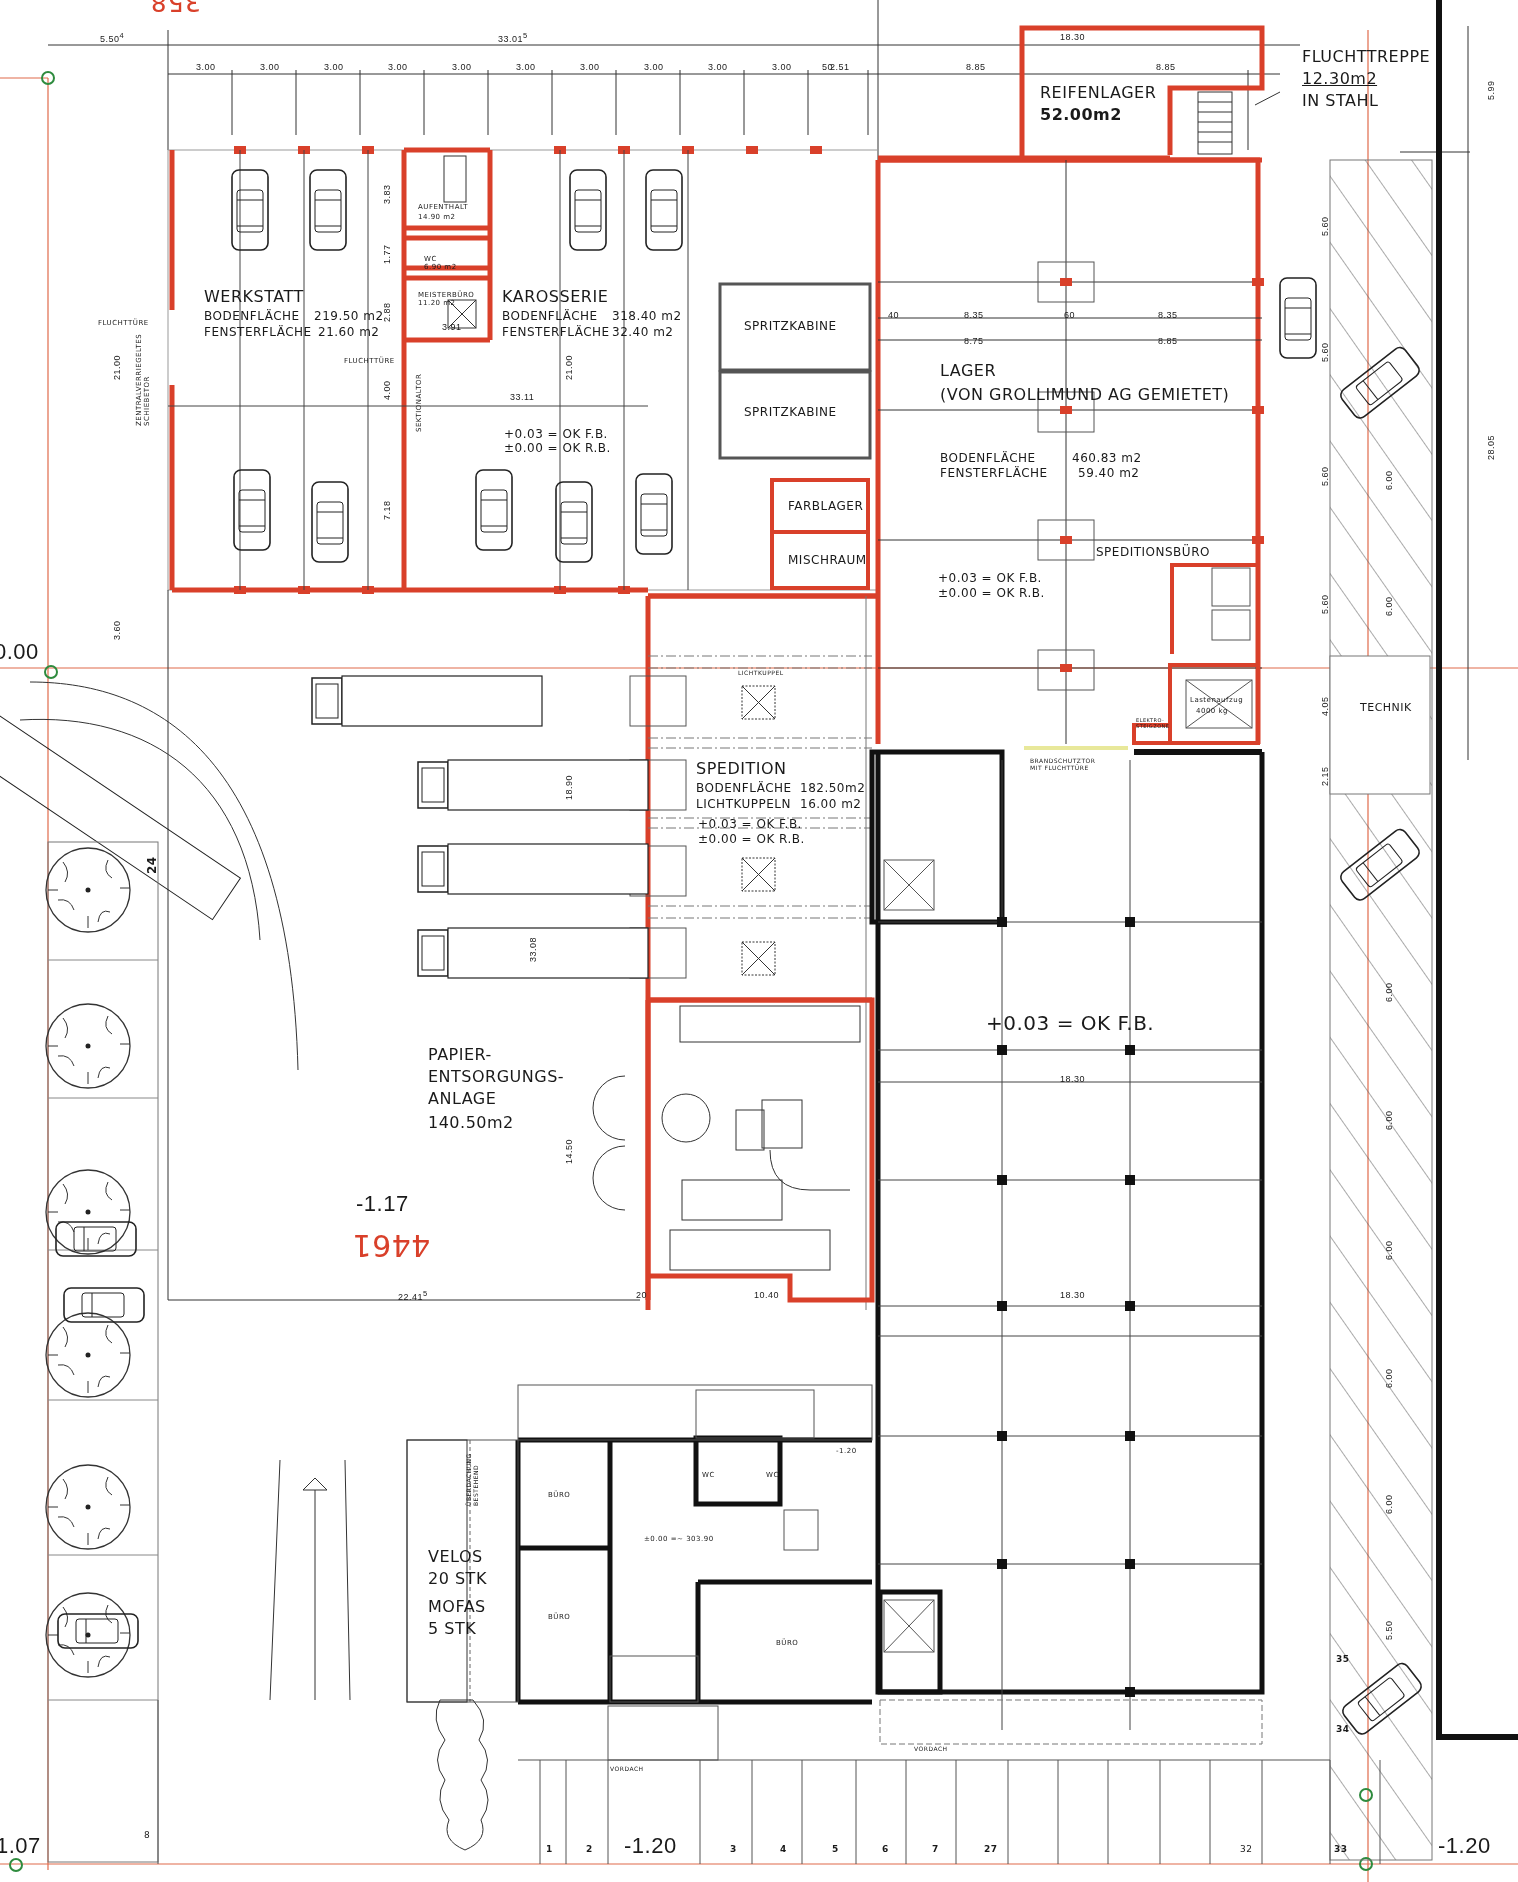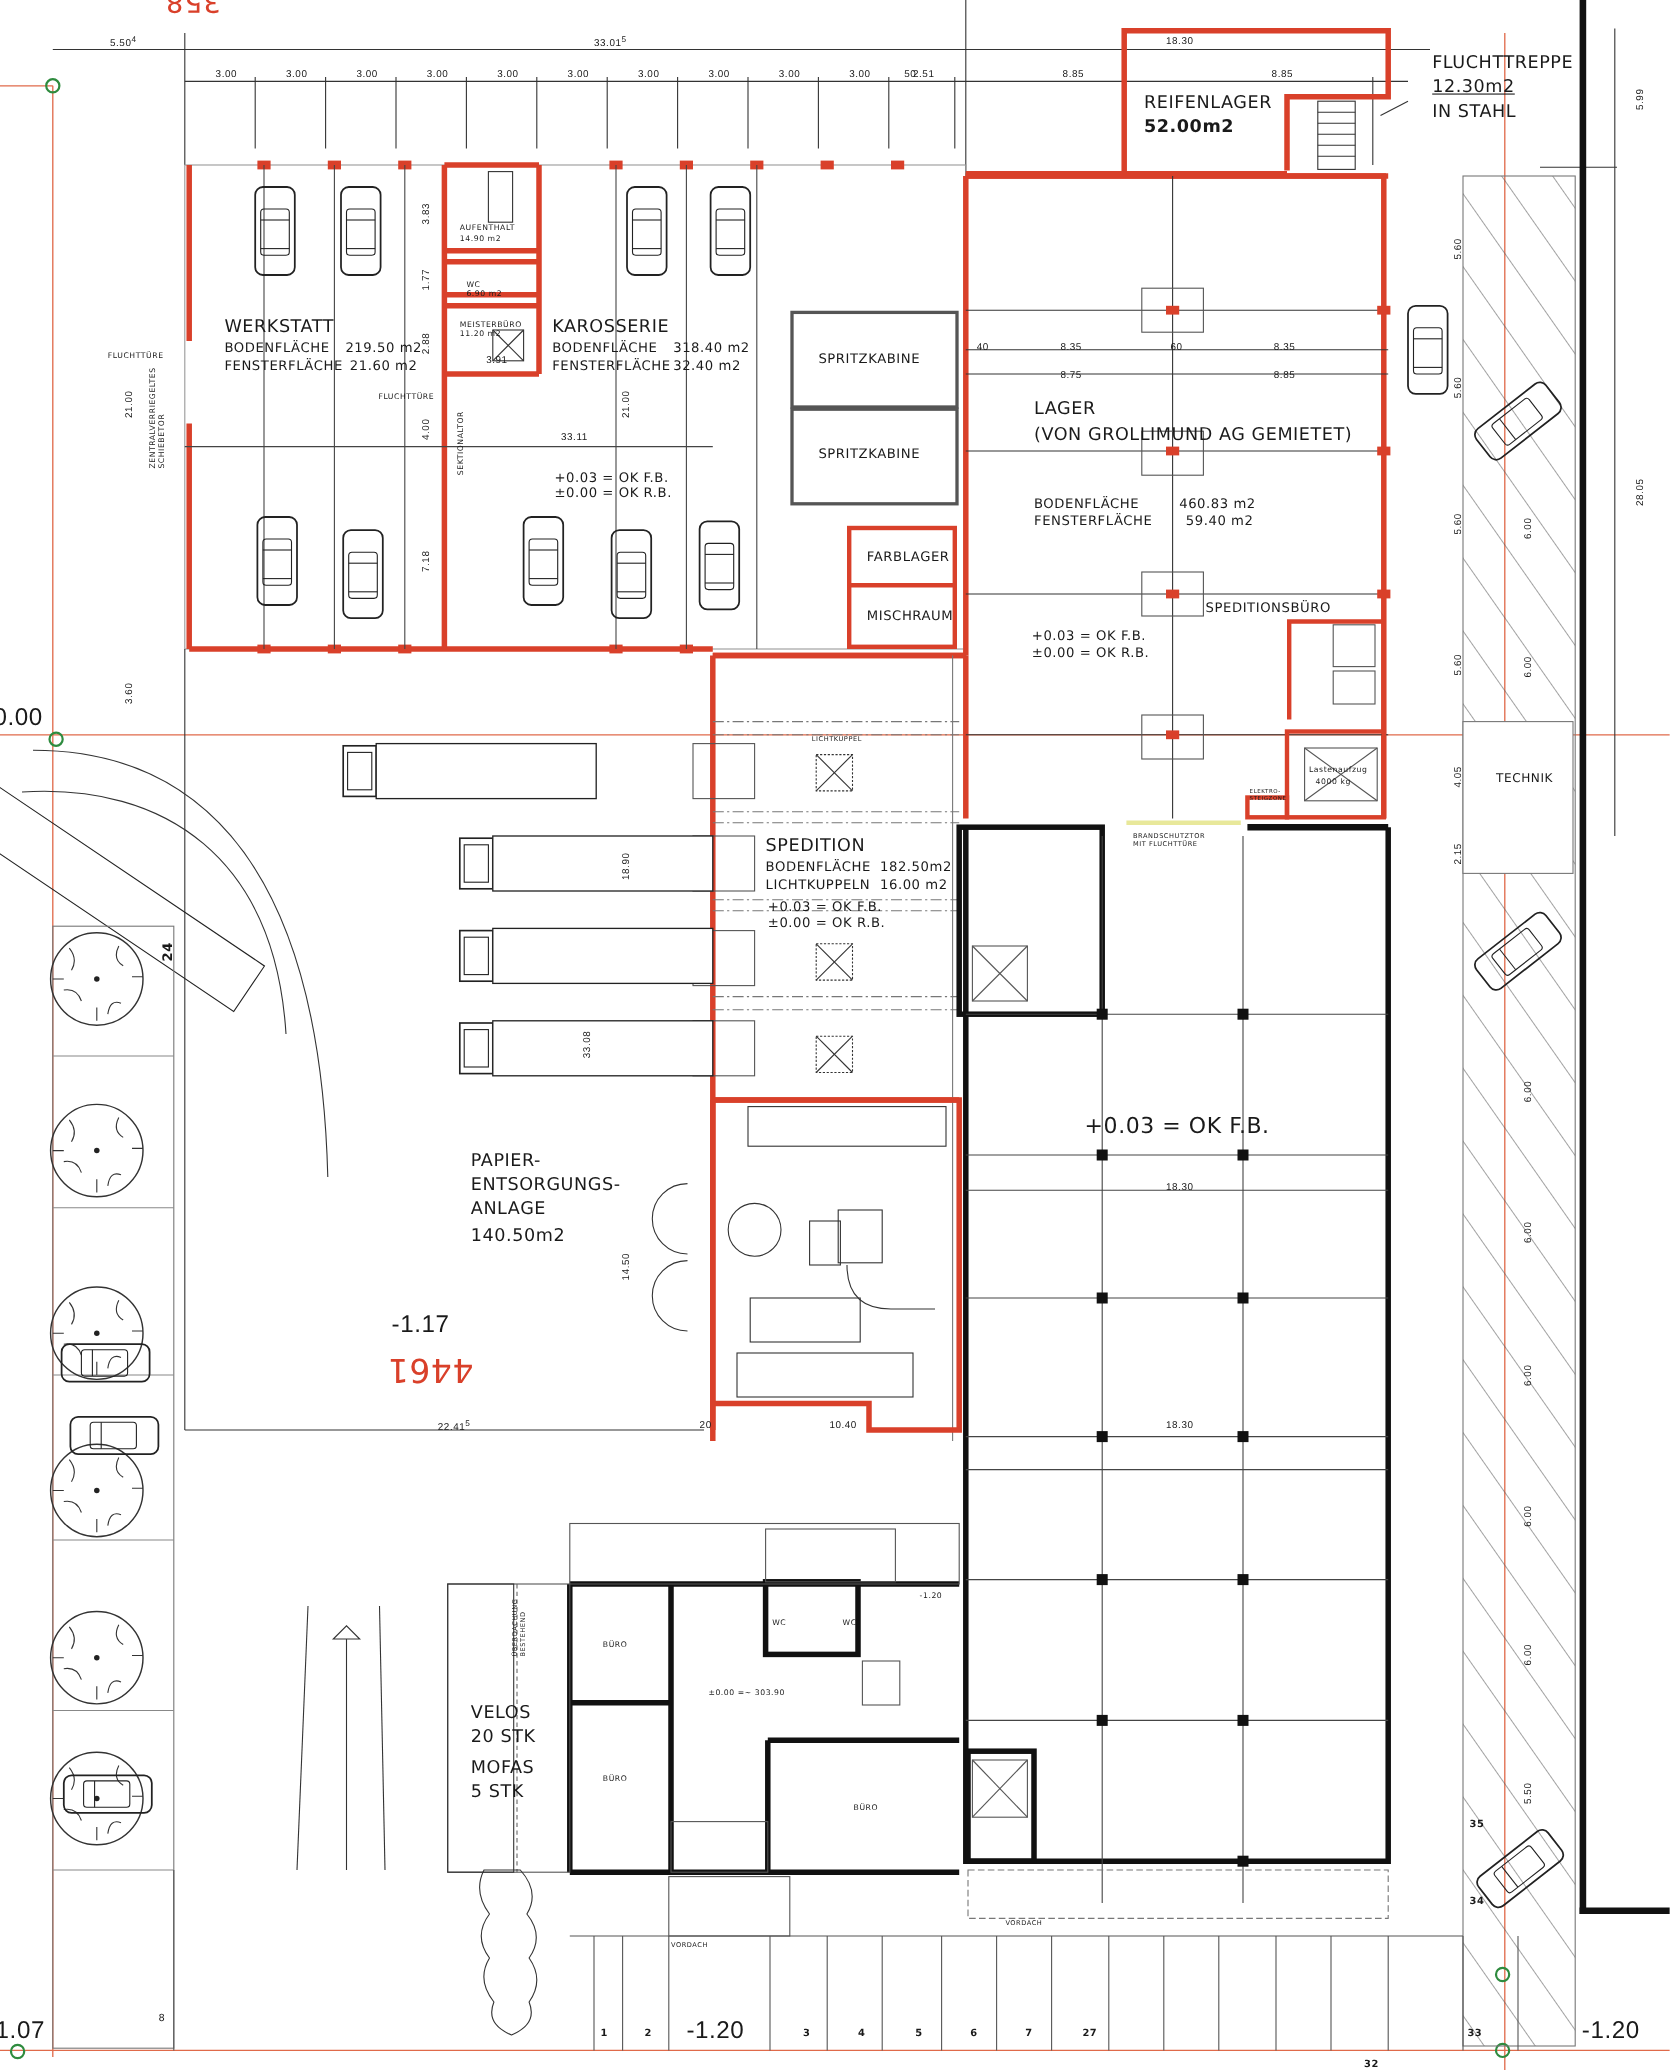--- a/index.html
+++ b/index.html
@@ -417,21 +417,21 @@
 
   <div class="lbl red rot180" style="left:150px;top:-14px;font-size:26px;">358</div>
   <div class="lbl red rot180" style="left:352px;top:1228px;font-size:30px;">4461</div>
   <div class="lbl level" style="left:-6px;top:640px;">0.00</div>
   <div class="lbl level" style="left:-4px;top:1834px;">1.07</div>
   <div class="lbl level" style="left:624px;top:1834px;">-1.20</div>
   <div class="lbl level" style="left:1438px;top:1834px;">-1.20</div>
   <div class="lbl level" style="left:356px;top:1192px;">-1.17</div>
 
   <div class="lbl dim" style="left:100px;top:32px;"><span>5.50</span><sup>4</sup></div>
-  <div class="lbl dim" style="left:540px;top:32px;"><span>33.01</span><sup>5</sup></div>
+  <div class="lbl dim" style="left:498px;top:32px;"><span>33.01</span><sup>5</sup></div>
   <div class="lbl dim" style="left:196px;top:62px;">3.00</div>
   <div class="lbl dim" style="left:260px;top:62px;">3.00</div>
   <div class="lbl dim" style="left:324px;top:62px;">3.00</div>
   <div class="lbl dim" style="left:388px;top:62px;">3.00</div>
   <div class="lbl dim" style="left:452px;top:62px;">3.00</div>
   <div class="lbl dim" style="left:516px;top:62px;">3.00</div>
   <div class="lbl dim" style="left:580px;top:62px;">3.00</div>
   <div class="lbl dim" style="left:644px;top:62px;">3.00</div>
   <div class="lbl dim" style="left:708px;top:62px;">3.00</div>
   <div class="lbl dim" style="left:772px;top:62px;">3.00</div>
@@ -558,21 +558,21 @@
 
   <div class="lbl sm rot" style="left:146px;top:874px;font-weight:bold;">24</div>
   <div class="lbl xs" style="left:546px;top:1844px;font-weight:bold;">1</div>
   <div class="lbl xs" style="left:586px;top:1844px;font-weight:bold;">2</div>
   <div class="lbl xs" style="left:730px;top:1844px;font-weight:bold;">3</div>
   <div class="lbl xs" style="left:780px;top:1844px;font-weight:bold;">4</div>
   <div class="lbl xs" style="left:832px;top:1844px;font-weight:bold;">5</div>
   <div class="lbl xs" style="left:882px;top:1844px;font-weight:bold;">6</div>
   <div class="lbl xs" style="left:932px;top:1844px;font-weight:bold;">7</div>
   <div class="lbl xs" style="left:984px;top:1844px;font-weight:bold;">27</div>
-  <div class="lbl xs" style="left:1240px;top:1844px;font-weight:bold;margin-top:28px;">32</div>
+  <div class="lbl xs" style="left:1240px;top:1844px;font-weight:normal;">32</div>
   <div class="lbl xs" style="left:1334px;top:1844px;font-weight:bold;">33</div>
   <div class="lbl xs" style="left:1336px;top:1654px;font-weight:bold;">35</div>
   <div class="lbl xs" style="left:1336px;top:1724px;font-weight:bold;">34</div>
   <div class="lbl xs" style="left:144px;top:1830px;">8</div>
 
   <div class="lbl dim rot" style="left:1320px;top:236px;">5.60</div>
   <div class="lbl dim rot" style="left:1320px;top:362px;">5.60</div>
   <div class="lbl dim rot" style="left:1320px;top:486px;">5.60</div>
   <div class="lbl dim rot" style="left:1320px;top:614px;">5.60</div>
   <div class="lbl dim rot" style="left:1320px;top:716px;">4.05</div>

